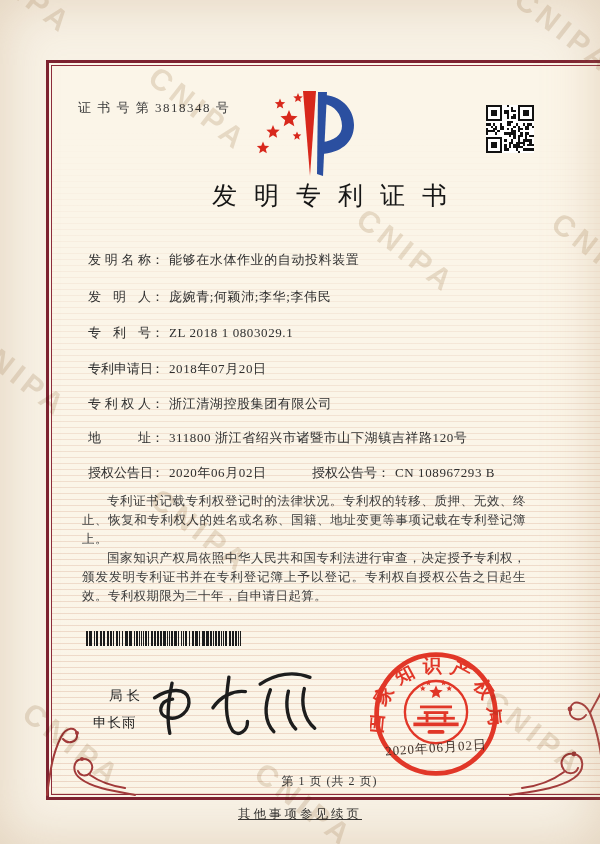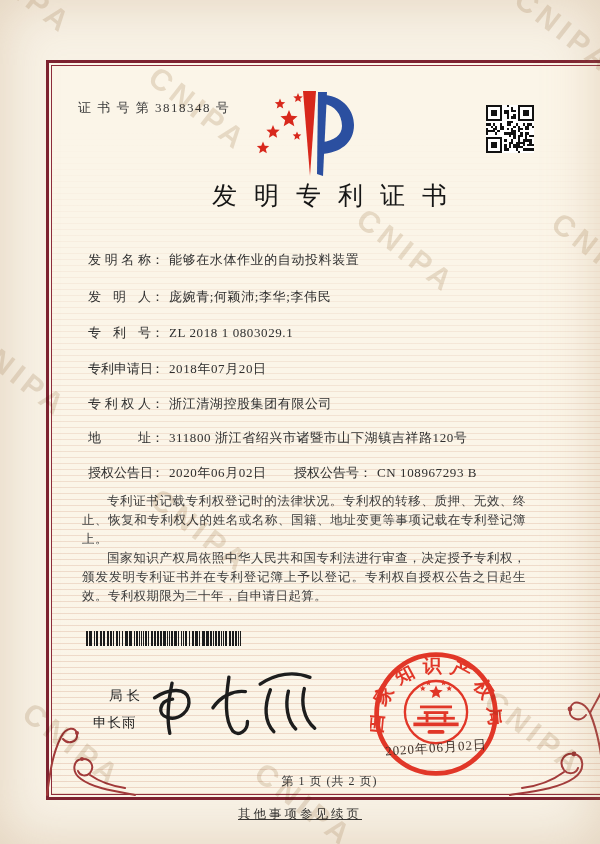--- a/index.html
+++ b/index.html
@@ -29,21 +29,21 @@
   .logo{left:204px;top:26px;width:104px;height:94px;}
   .title{left:0;top:116px;width:100%;text-align:center;font-size:25px;
     letter-spacing:17px;text-indent:17px;color:#161616;white-space:nowrap;}
   .field{left:39px;font-size:13px;color:#2f2f2f;white-space:nowrap;}
   .f0{top:188px}.f1{top:225px}.f2{top:261px}.f3{top:297px}.f4{top:332px}.f5{top:366px}
   .grant{top:401px}
   .flabel{display:inline-block;width:63px;text-align:justify;text-align-last:justify;
     text-justify:inter-character;vertical-align:top;}
   .fcolon{display:inline-block;}
   .fvalue{margin-left:5px;letter-spacing:.6px;}
-  .grant-right{position:absolute;left:206px;top:0;white-space:nowrap;}
+  .grant-right{position:absolute;left:224px;top:0;white-space:nowrap;}
   .paras{left:33px;top:429px;width:444px;font-size:12.5px;line-height:19px;
     color:#3d3d3d;text-align:justify;letter-spacing:.4px;}
   .paras p{margin:0;text-indent:2em;}
   .barcode{left:37px;top:568px;width:158px;height:15px;}
   .signoff-title{left:28px;top:624px;font-size:13.5px;letter-spacing:4px;color:#222;margin-left:32px;}
   .signoff-name{left:44px;top:651px;font-size:13.5px;letter-spacing:1px;color:#222;}
   .signature{left:92px;top:602px;width:188px;height:88px;transform:rotate(-2deg);}
   .seal{left:321px;top:585px;width:132px;height:132px;opacity:.93;z-index:3;}
   .seal-date{left:316px;top:676px;width:142px;text-align:center;transform:rotate(-4deg);
     font-size:13px;color:#41322a;letter-spacing:1px;z-index:4;}

